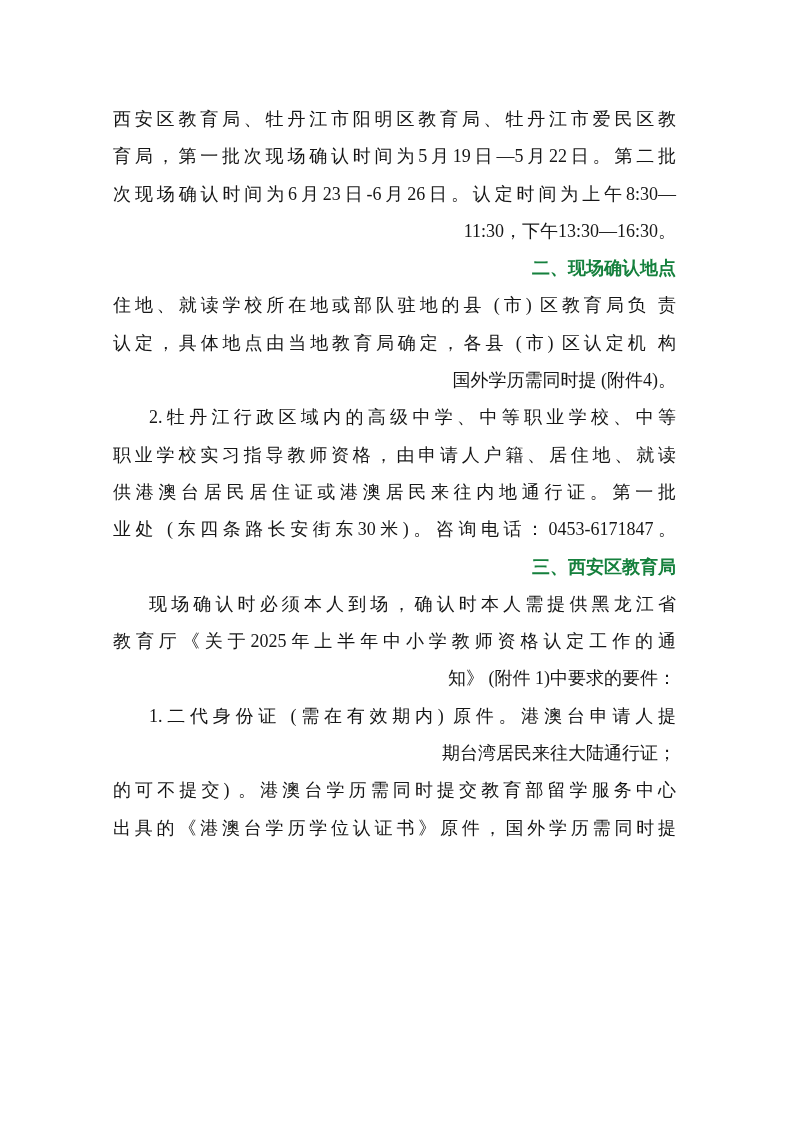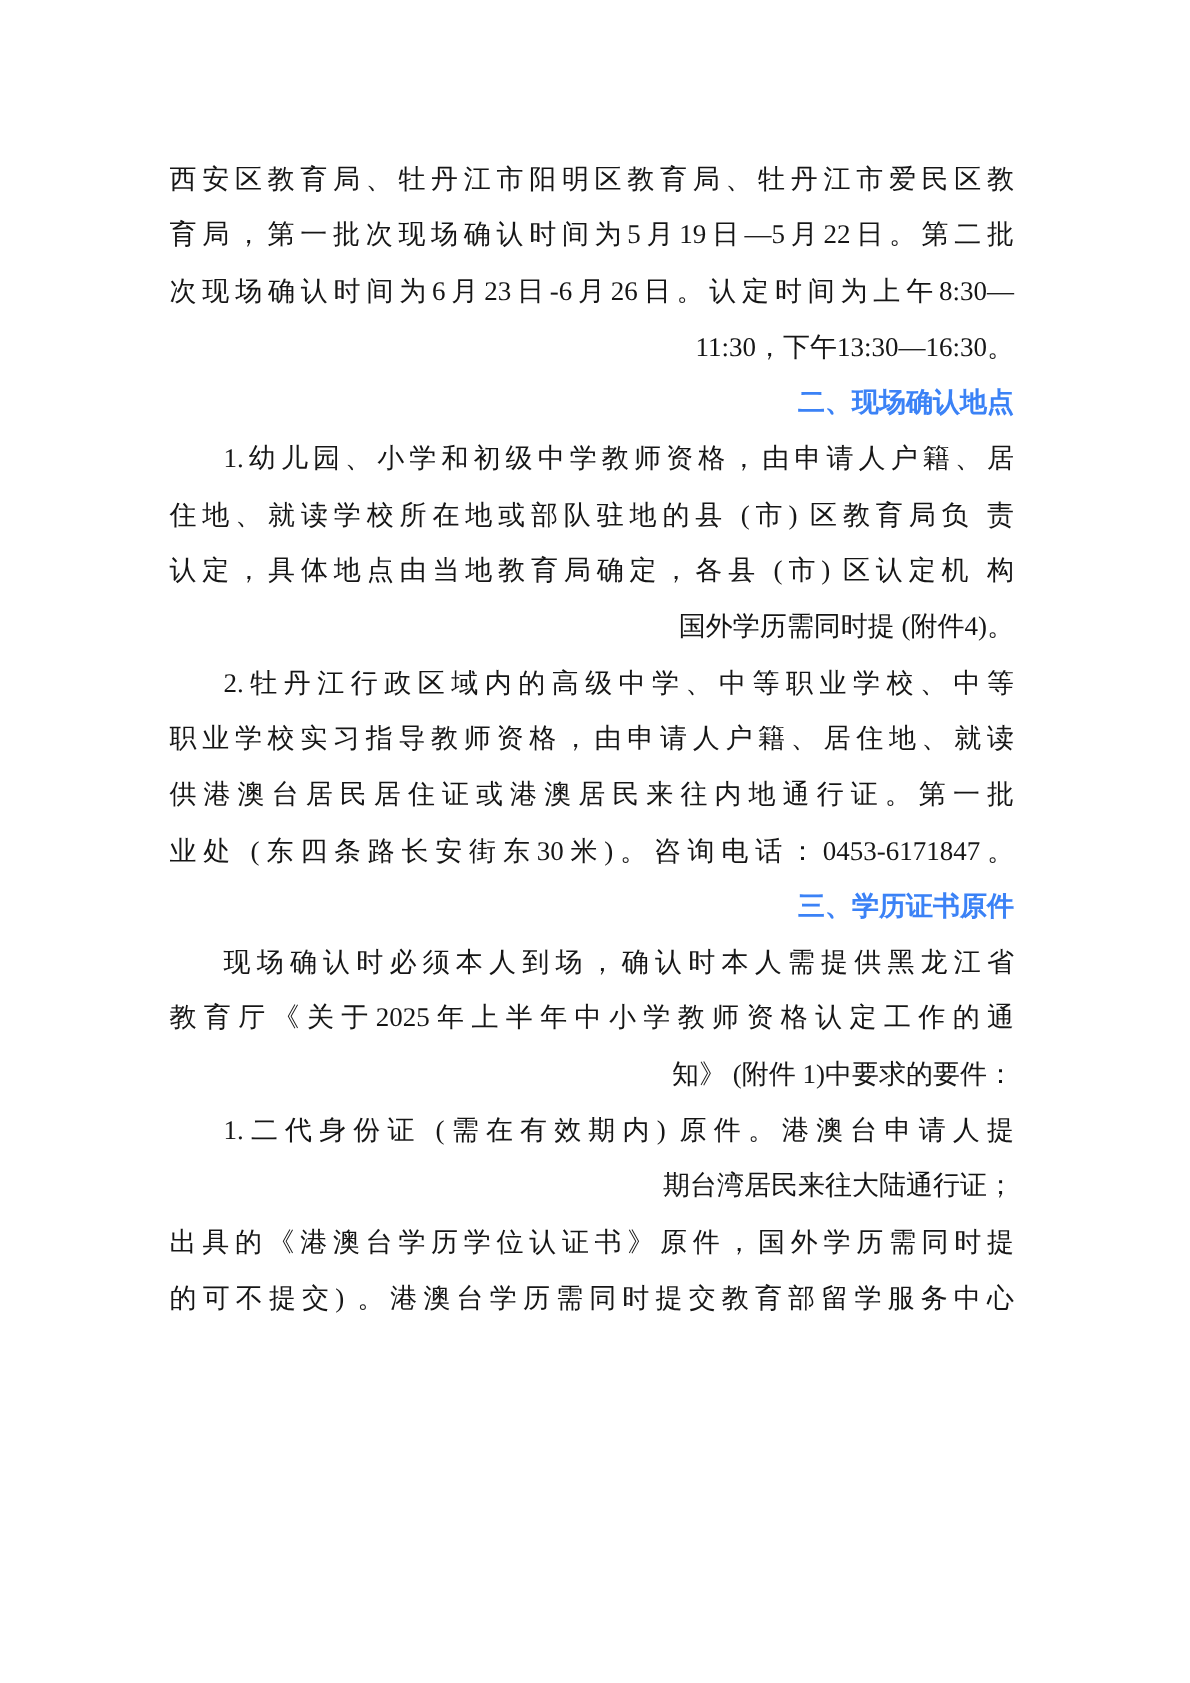--- a/index.html
+++ b/index.html
@@ -42,43 +42,42 @@
   }
   
   .i {
     text-indent: 2em;
   }
   
   .h {
     font-family: "Liberation Sans", "DejaVu Sans", sans-serif;
     font-weight: 700;
     text-indent: 2em;
-    color: #3b82f6;
+    color: #15803d;
   }
 </style>
 </head>
 <body>
 
 <div class="page">
   <div class="textblock">
     <div class="line j">西安区教育局、牡丹江市阳明区教育局、牡丹江市爱民区教</div>
     <div class="line j">育局，第一批次现场确认时间为5月19日—5月22日。第二批</div>
     <div class="line j">次现场确认时间为6月23日-6月26日。认定时间为上午8:30—</div>
     <div class="line">11:30，下午13:30—16:30。</div>
     <div class="line h">二、现场确认地点</div>
-    <div class="line j i">1.幼儿园、小学和初级中学教师资格，由申请人户籍、居</div>
     <div class="line j">住地、就读学校所在地或部队驻地的县 (市) 区教育局负 责</div>
     <div class="line j">认定，具体地点由当地教育局确定，各县 (市) 区认定机 构</div>
     <div class="line">国外学历需同时提 (附件4)。</div>
     <div class="line j i">2.牡丹江行政区域内的高级中学、中等职业学校、中等</div>
     <div class="line j">职业学校实习指导教师资格，由申请人户籍、居住地、就读</div>
     <div class="line j">供港澳台居民居住证或港澳居民来往内地通行证。第一批</div>
     <div class="line j">业处 (东四条路长安街东30米)。咨询电话：0453-6171847。</div>
-    <div class="line h">三、学历证书原件</div>
+    <div class="line h">三、西安区教育局</div>
     <div class="line j i">现场确认时必须本人到场，确认时本人需提供黑龙江省</div>
     <div class="line j">教育厅《关于2025年上半年中小学教师资格认定工作的通</div>
     <div class="line">知》 (附件 1)中要求的要件：</div>
     <div class="line j i">1.二代身份证 (需在有效期内) 原件。港澳台申请人提</div>
     <div class="line">期台湾居民来往大陆通行证；</div>
+    <div class="line j">的可不提交) 。港澳台学历需同时提交教育部留学服务中心</div>
     <div class="line j">出具的《港澳台学历学位认证书》原件，国外学历需同时提</div>
-    <div class="line j">的可不提交) 。港澳台学历需同时提交教育部留学服务中心</div>
   </div>
 </div>
 
 </body></html>

